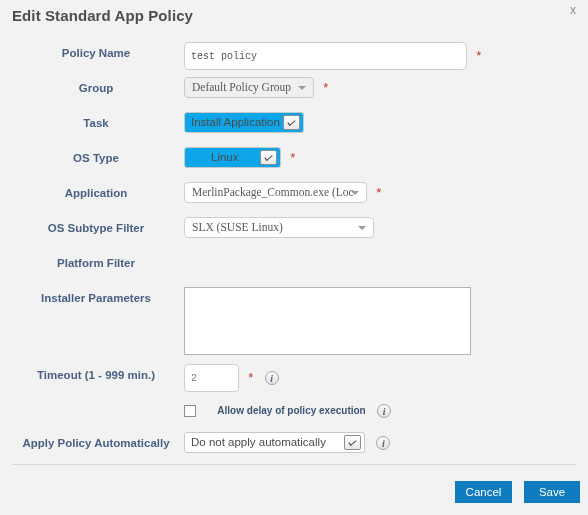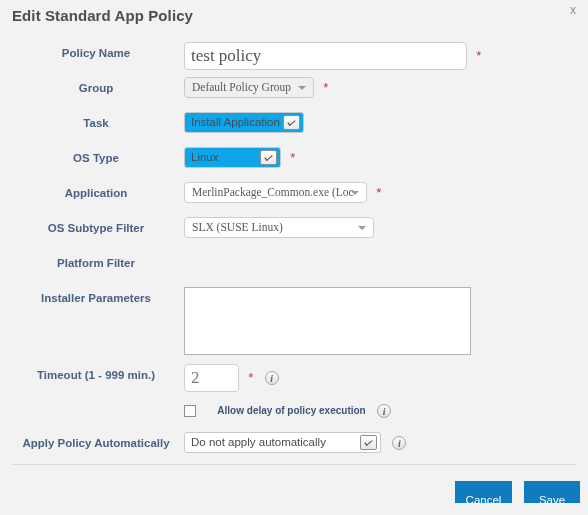--- a/index.html
+++ b/index.html
@@ -98,22 +98,22 @@
     display: inline-block;
   }
 
   
   .txt-input {
     box-sizing: border-box;
     height: 21px;
     border: 1px solid #cfcfcf;
     border-radius: 4px;
     background: #ffffff;
-    font-family: Liberation Serif, serif;
-    font-size: 17px;
+    font-family: Liberation Mono, monospace;
+    font-size: 10px;
     color: #555;
     padding: 13px 6px;
     outline: none;
     vertical-align: middle;
   }
   .txt-policy-name { width: 283px; }
   .txt-timeout { width: 55px; color: #7a7a7a; }
 
   
   .combo {
@@ -190,22 +190,22 @@
     top: 4px;
     width: 6px;
     height: 3px;
     border-left: 1.5px solid #4a4a4a;
     border-bottom: 1.5px solid #4a4a4a;
     transform: skewX(-12deg) rotate(-45deg);
   }
   .nselect.grey-bg { background: #0ea5e9; }
   .nselect.white-bg { background: #ffffff; }
   .ns-task { width: 120px; }
-  .ns-ostype { width: 97px; }
-  .ns-apply { width: 197px; }
+  .ns-ostype { width: 97px; padding-left: 20px; }
+  .ns-apply { width: 181px; }
 
   
   .params-area {
     position: absolute;
     left: 184px;
     top: 0;
     width: 287px;
     height: 68px;
     box-sizing: border-box;
     border: 1px solid #b4b4b4;
@@ -282,21 +282,21 @@
     height: 22px;
     min-width: 57px;
     border: none;
     background: #0f7cbf;
     color: #ffffff;
     font-family: "Liberation Sans", sans-serif;
     font-size: 11.5px;
     line-height: 22px;
     text-align: center;
     cursor: pointer;
-    padding: 8px 10px;
+    padding: 0 10px;
     box-sizing: border-box;
   }
   .btn-cancel { right: 76px; }
   .btn-save { right: 8px; min-width: 56px; }
 </style>
 </head>
 <body>
 
 <div class="dialog">
 

